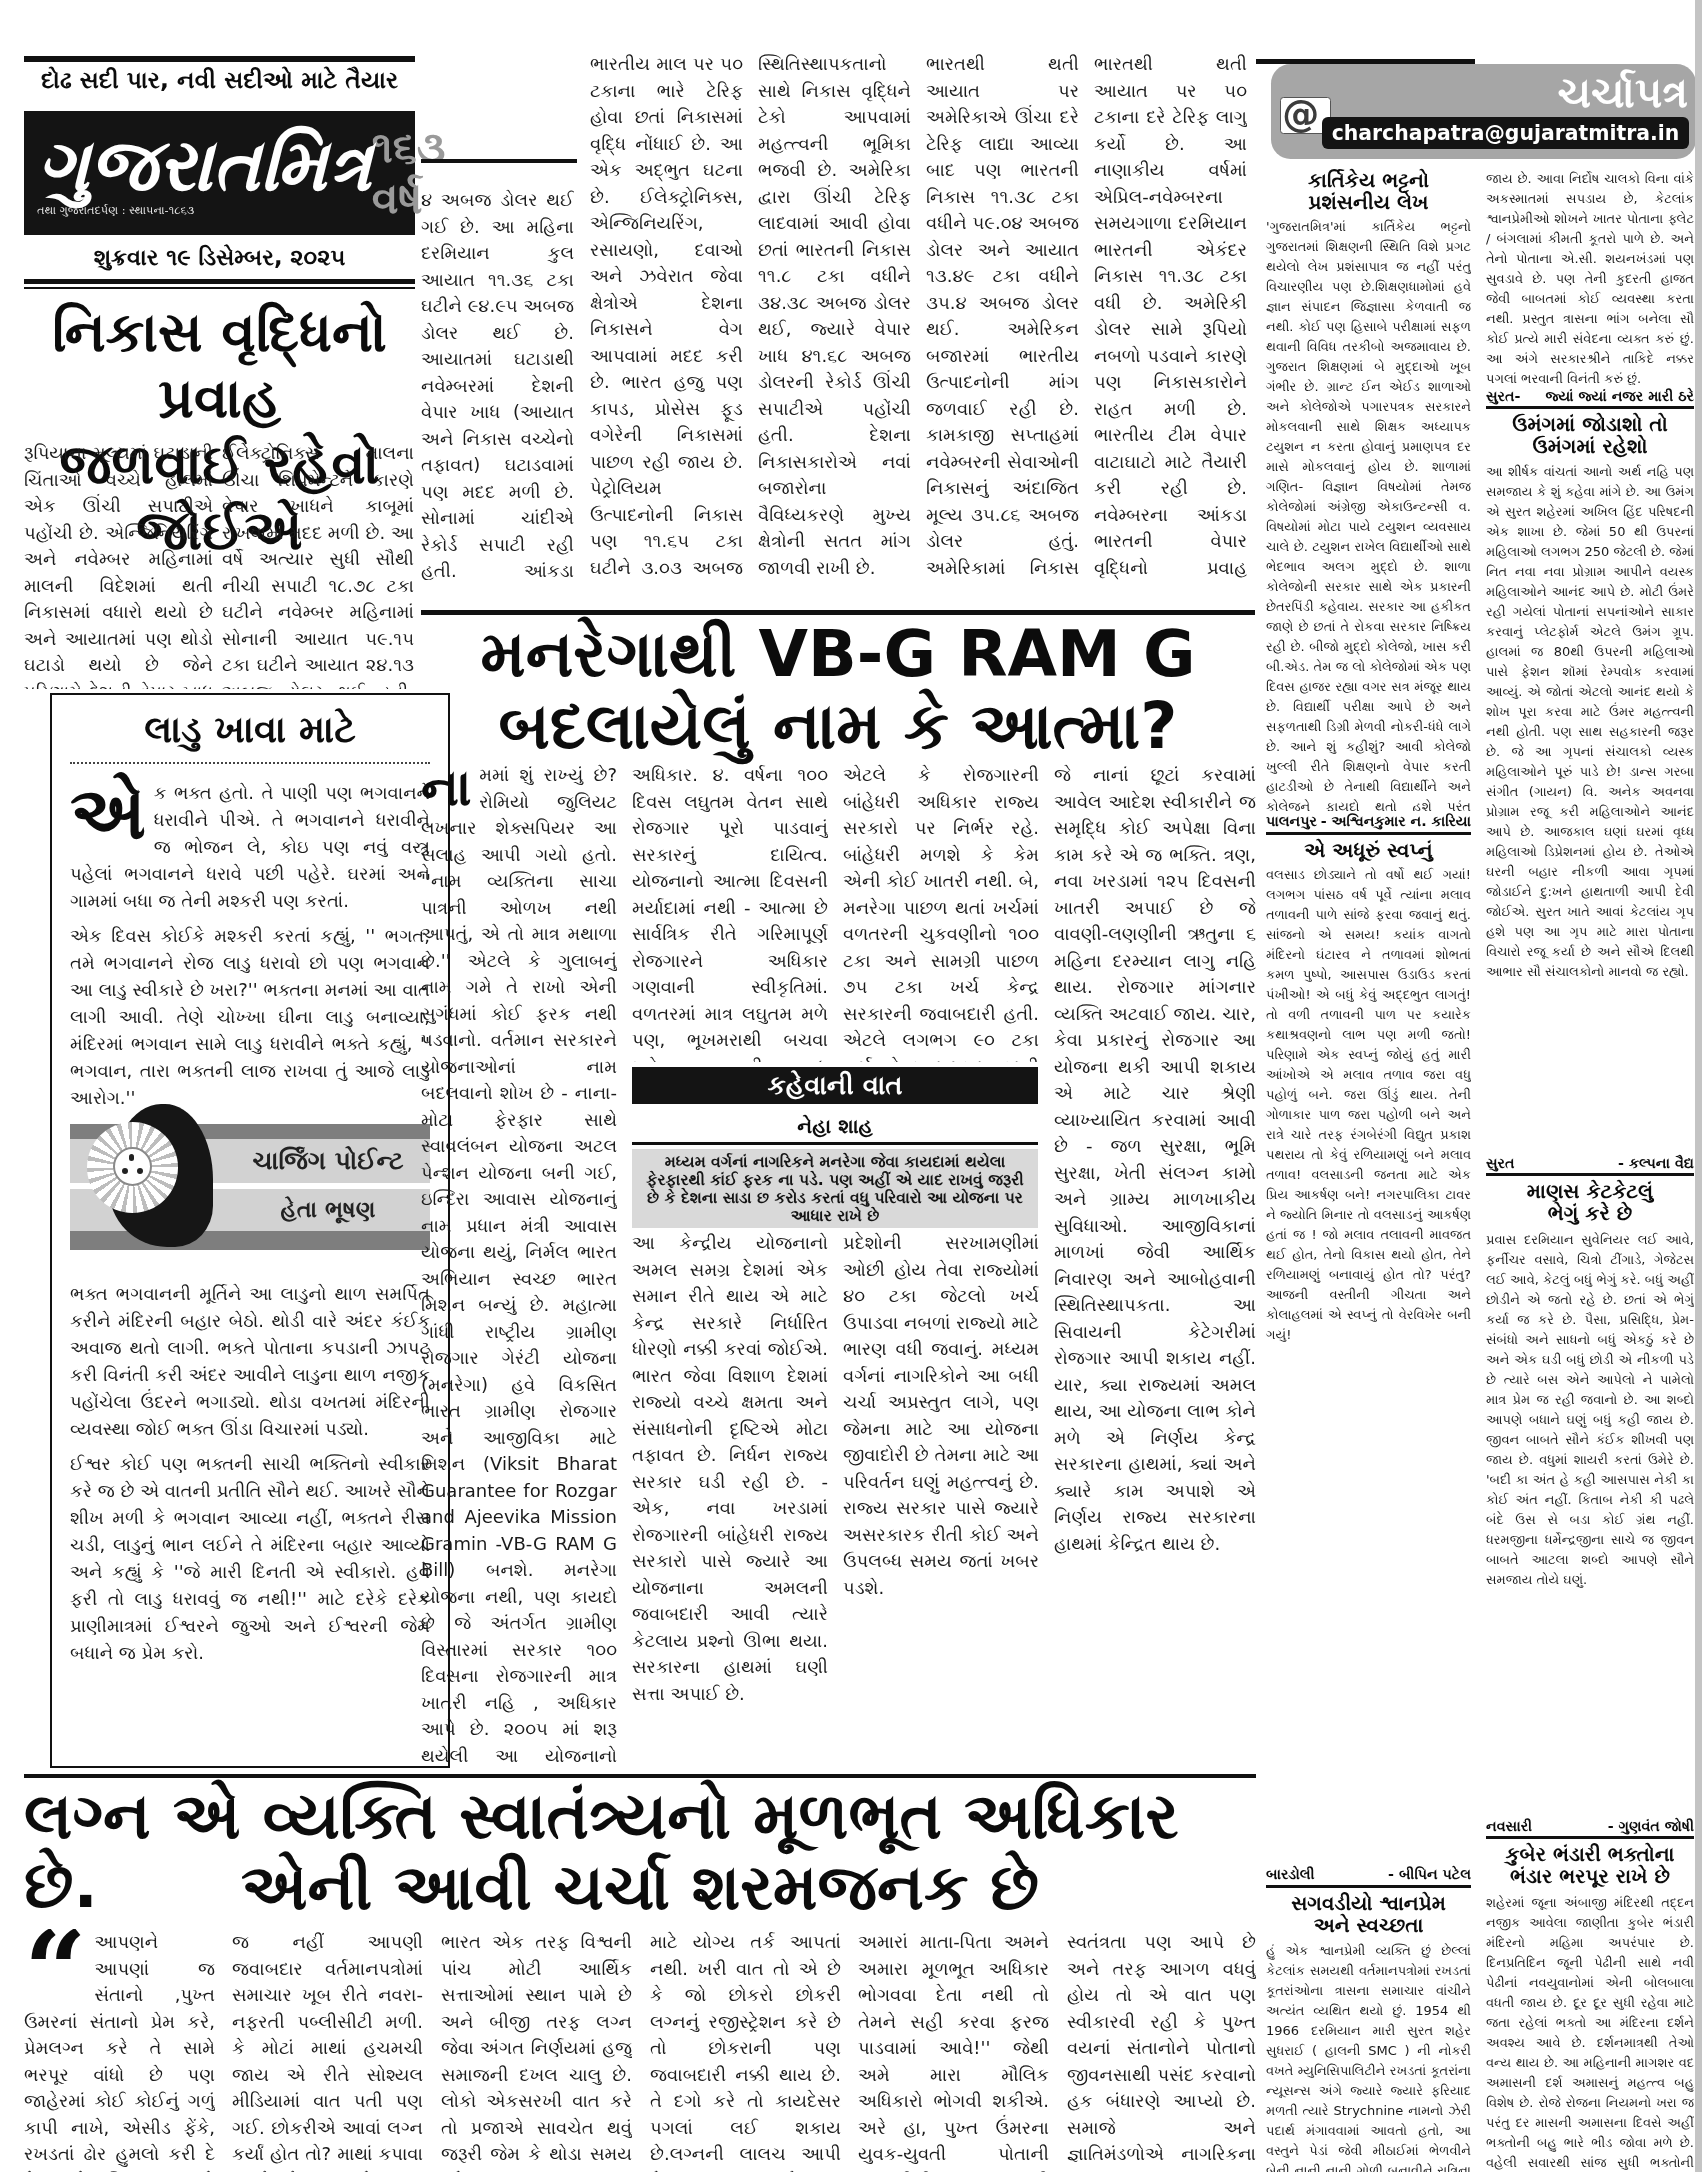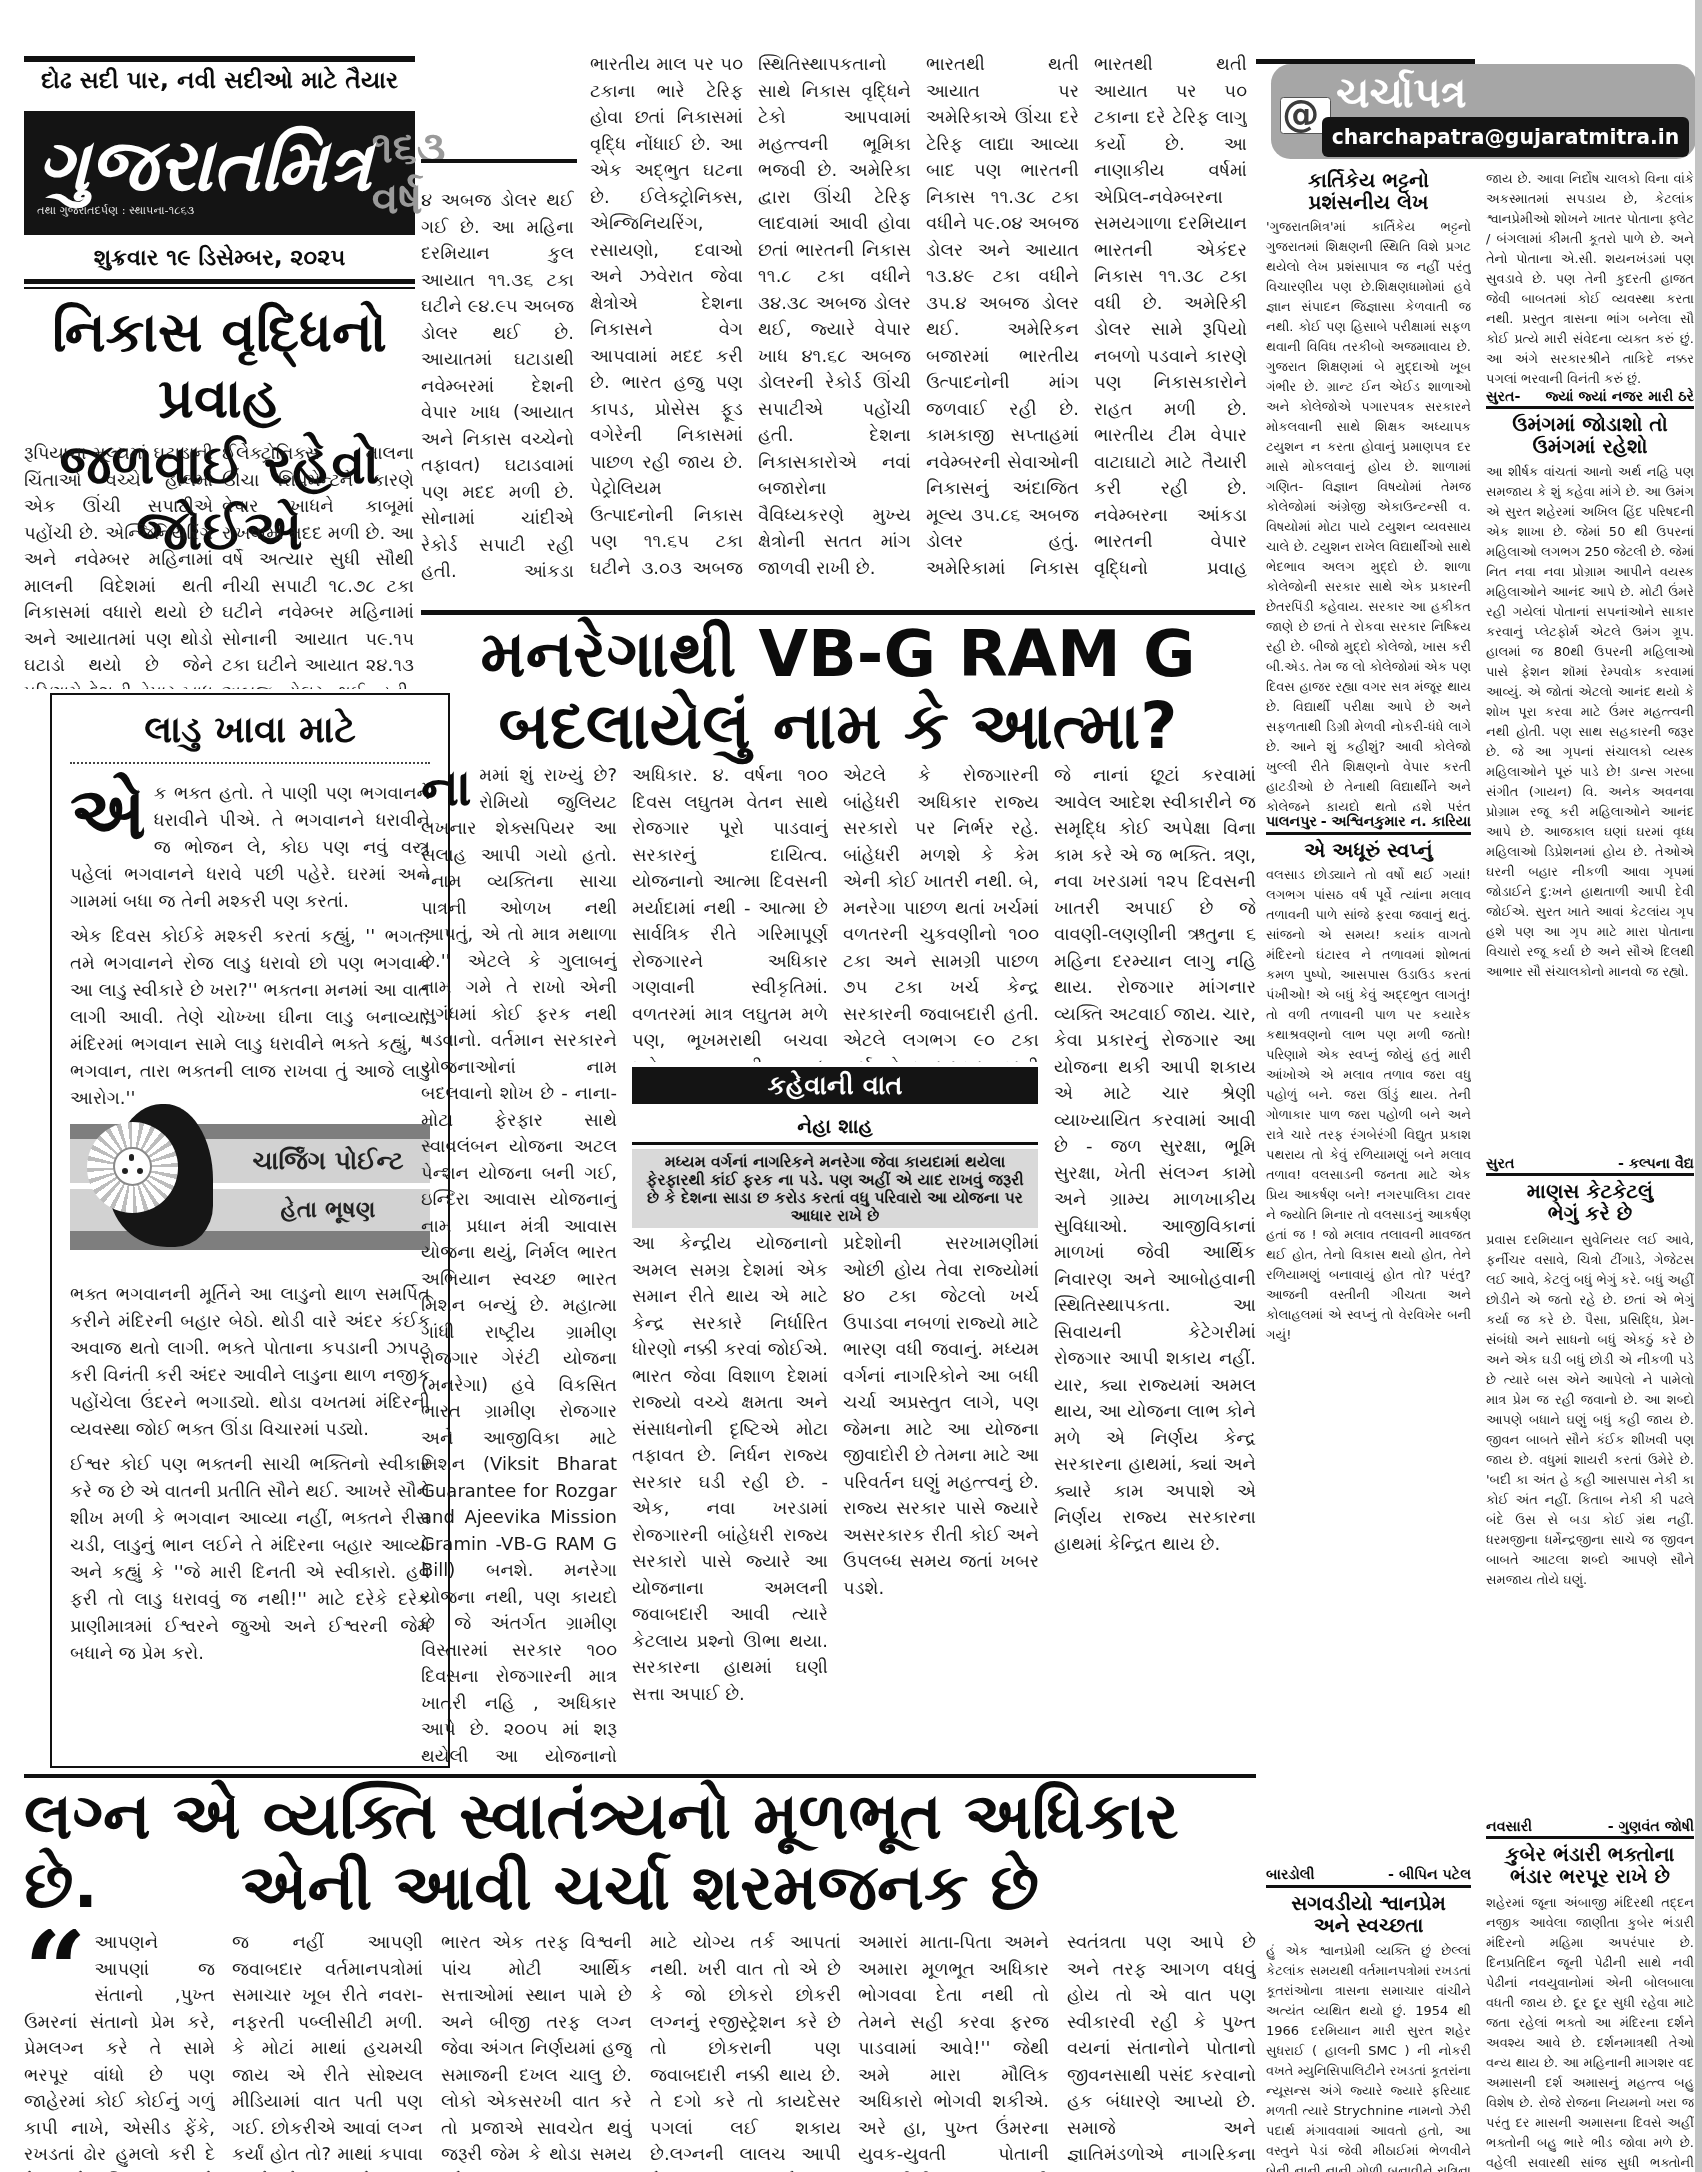--- a/index.html
+++ b/index.html
@@ -123,22 +123,22 @@
   <div class="abs body-text" style="left:1067px;top:1929px;width:189px;height:784px;">સ્વતંત્રતા પણ આપે છે અને તરફ આગળ વધવું હોય તો એ વાત પણ સ્વીકારવી રહી કે પુખ્ત વયનાં સંતાનોને પોતાનો જીવનસાથી પસંદ કરવાનો હક બંધારણે આપ્યો છે. સમાજે અને જ્ઞાતિમંડળોએ નાગરિકના અંગત જીવનમાં દખલ કરવાનું છોડી દેવું જોઈએ. સ્વતંત્ર ભારતના નાગરિકના અધિકાર પર આવી જાહેર ચર્ચા જ શરમજનક છે. જીવન કોનું, નિર્ણય કોનો - એ સીધોસાદો સવાલ છે.</div>
 
   <div class="abs rule" style="left:1256px;top:59px;width:219px;height:5.2px;"></div>
 
   <div class="abs" style="left:1271px;top:64px;width:425px;height:95px;background:#a6a6a6;border-radius:19.6px;">
 
     <div style="position:absolute;left:8.7px;top:24px;width:54px;height:63px;">
       <div style="position:absolute;left:0;top:8.7px;width:51px;height:37px;background:#ffffff;border:1.7px solid #555;box-sizing:border-box;border-radius:3.5px;"></div>
       <div style="position:absolute;left:2.6px;top:3.5px;width:48px;height:48px;font-size:37px;font-weight:bold;color:#3c3c3c;">@</div>
     </div>
-    <div style="position:absolute;left:65px;top:3.5px;width:352px;text-align:left;color:#ffffff;font-weight:bold;font-size:42px;">ચર્ચાપત્ર</div>
-    <div class="bar" style="position:absolute;left:51px;top:53px;width:367px;height:40px;border-radius:6px;font-size:20.4px;">charchapatra@gujaratmitra.in</div>
+    <div style="position:absolute;left:65px;top:3.5px;width:352px;text-align:right;color:#ffffff;font-weight:bold;font-size:42px;">ચર્ચાપત્ર</div>
+    <div class="bar" style="position:absolute;left:51px;top:53px;width:367px;height:32px;border-radius:6px;font-size:20.4px;">charchapatra@gujaratmitra.in</div>
   </div>
 
   <div class="abs c-head" style="left:1266px;top:169px;width:205px;">
     <div>કાર્તિકેય ભટ્ટનો</div>
     <div>પ્રશંસનીય લેખ</div>
   </div>
   <div class="abs c-body" style="left:1266px;top:217px;width:205px;height:594px;">'ગુજરાતમિત્ર'માં કાર્તિકેય ભટ્ટનો ગુજરાતમાં શિક્ષણની સ્થિતિ વિશે પ્રગટ થયેલો લેખ પ્રશંસાપાત્ર જ નહીં પરંતુ વિચારણીય પણ છે.શિક્ષણધામોમાં હવે જ્ઞાન સંપાદન જિજ્ઞાસા કેળવાતી જ નથી. કોઈ પણ હિસાબે પરીક્ષામાં સફળ થવાની વિવિધ તરકીબો અજમાવાય છે. ગુજરાત શિક્ષણમાં બે મુદ્દાઓ ખૂબ ગંભીર છે. ગ્રાન્ટ ઈન એઈડ શાળાઓ અને કોલેજોએ પગારપત્રક સરકારને મોકલવાની સાથે શિક્ષક અધ્યાપક ટયુશન ન કરતા હોવાનું પ્રમાણપત્ર દર માસે મોકલવાનું હોય છે. શાળામાં ગણિત- વિજ્ઞાન વિષયોમાં તેમજ કોલેજોમાં અંગ્રેજી એકાઉન્ટન્સી વ. વિષયોમાં મોટા પાયે ટયુશન વ્યવસાય ચાલે છે. ટયુશન રાખેલ વિદ્યાર્થીઓ સાથે ભેદભાવ અલગ મુદ્દો છે. શાળા કોલેજોની સરકાર સાથે એક પ્રકારની છેતરપિંડી કહેવાય. સરકાર આ હકીકત જાણે છે છતાં તે રોકવા સરકાર નિષ્ક્રિય રહી છે. બીજો મુદ્દો કોલેજો, ખાસ કરી બી.એડ. તેમ જ લો કોલેજોમાં એક પણ દિવસ હાજર રહ્યા વગર સત્ર મંજૂર થાય છે. વિદ્યાર્થી પરીક્ષા આપે છે અને સફળતાથી ડિગ્રી મેળવી નોકરી-ધંધે લાગે છે. આને શું કહીશું? આવી કોલેજો ખુલ્લી રીતે શિક્ષણનો વેપાર કરતી હાટડીઓ છે તેનાથી વિદ્યાર્થીને અને કોલેજને ફાયદો થતો હશે પરંતુ સમાજને વ્યાપક નુકસાન થઈ રહ્યું છે.</div>
   <div class="abs c-sig" style="left:1266px;top:813px;width:205px;">
     <span>પાલનપુર</span>
     <span>- અશ્વિનકુમાર ન. કારિયા</span>

